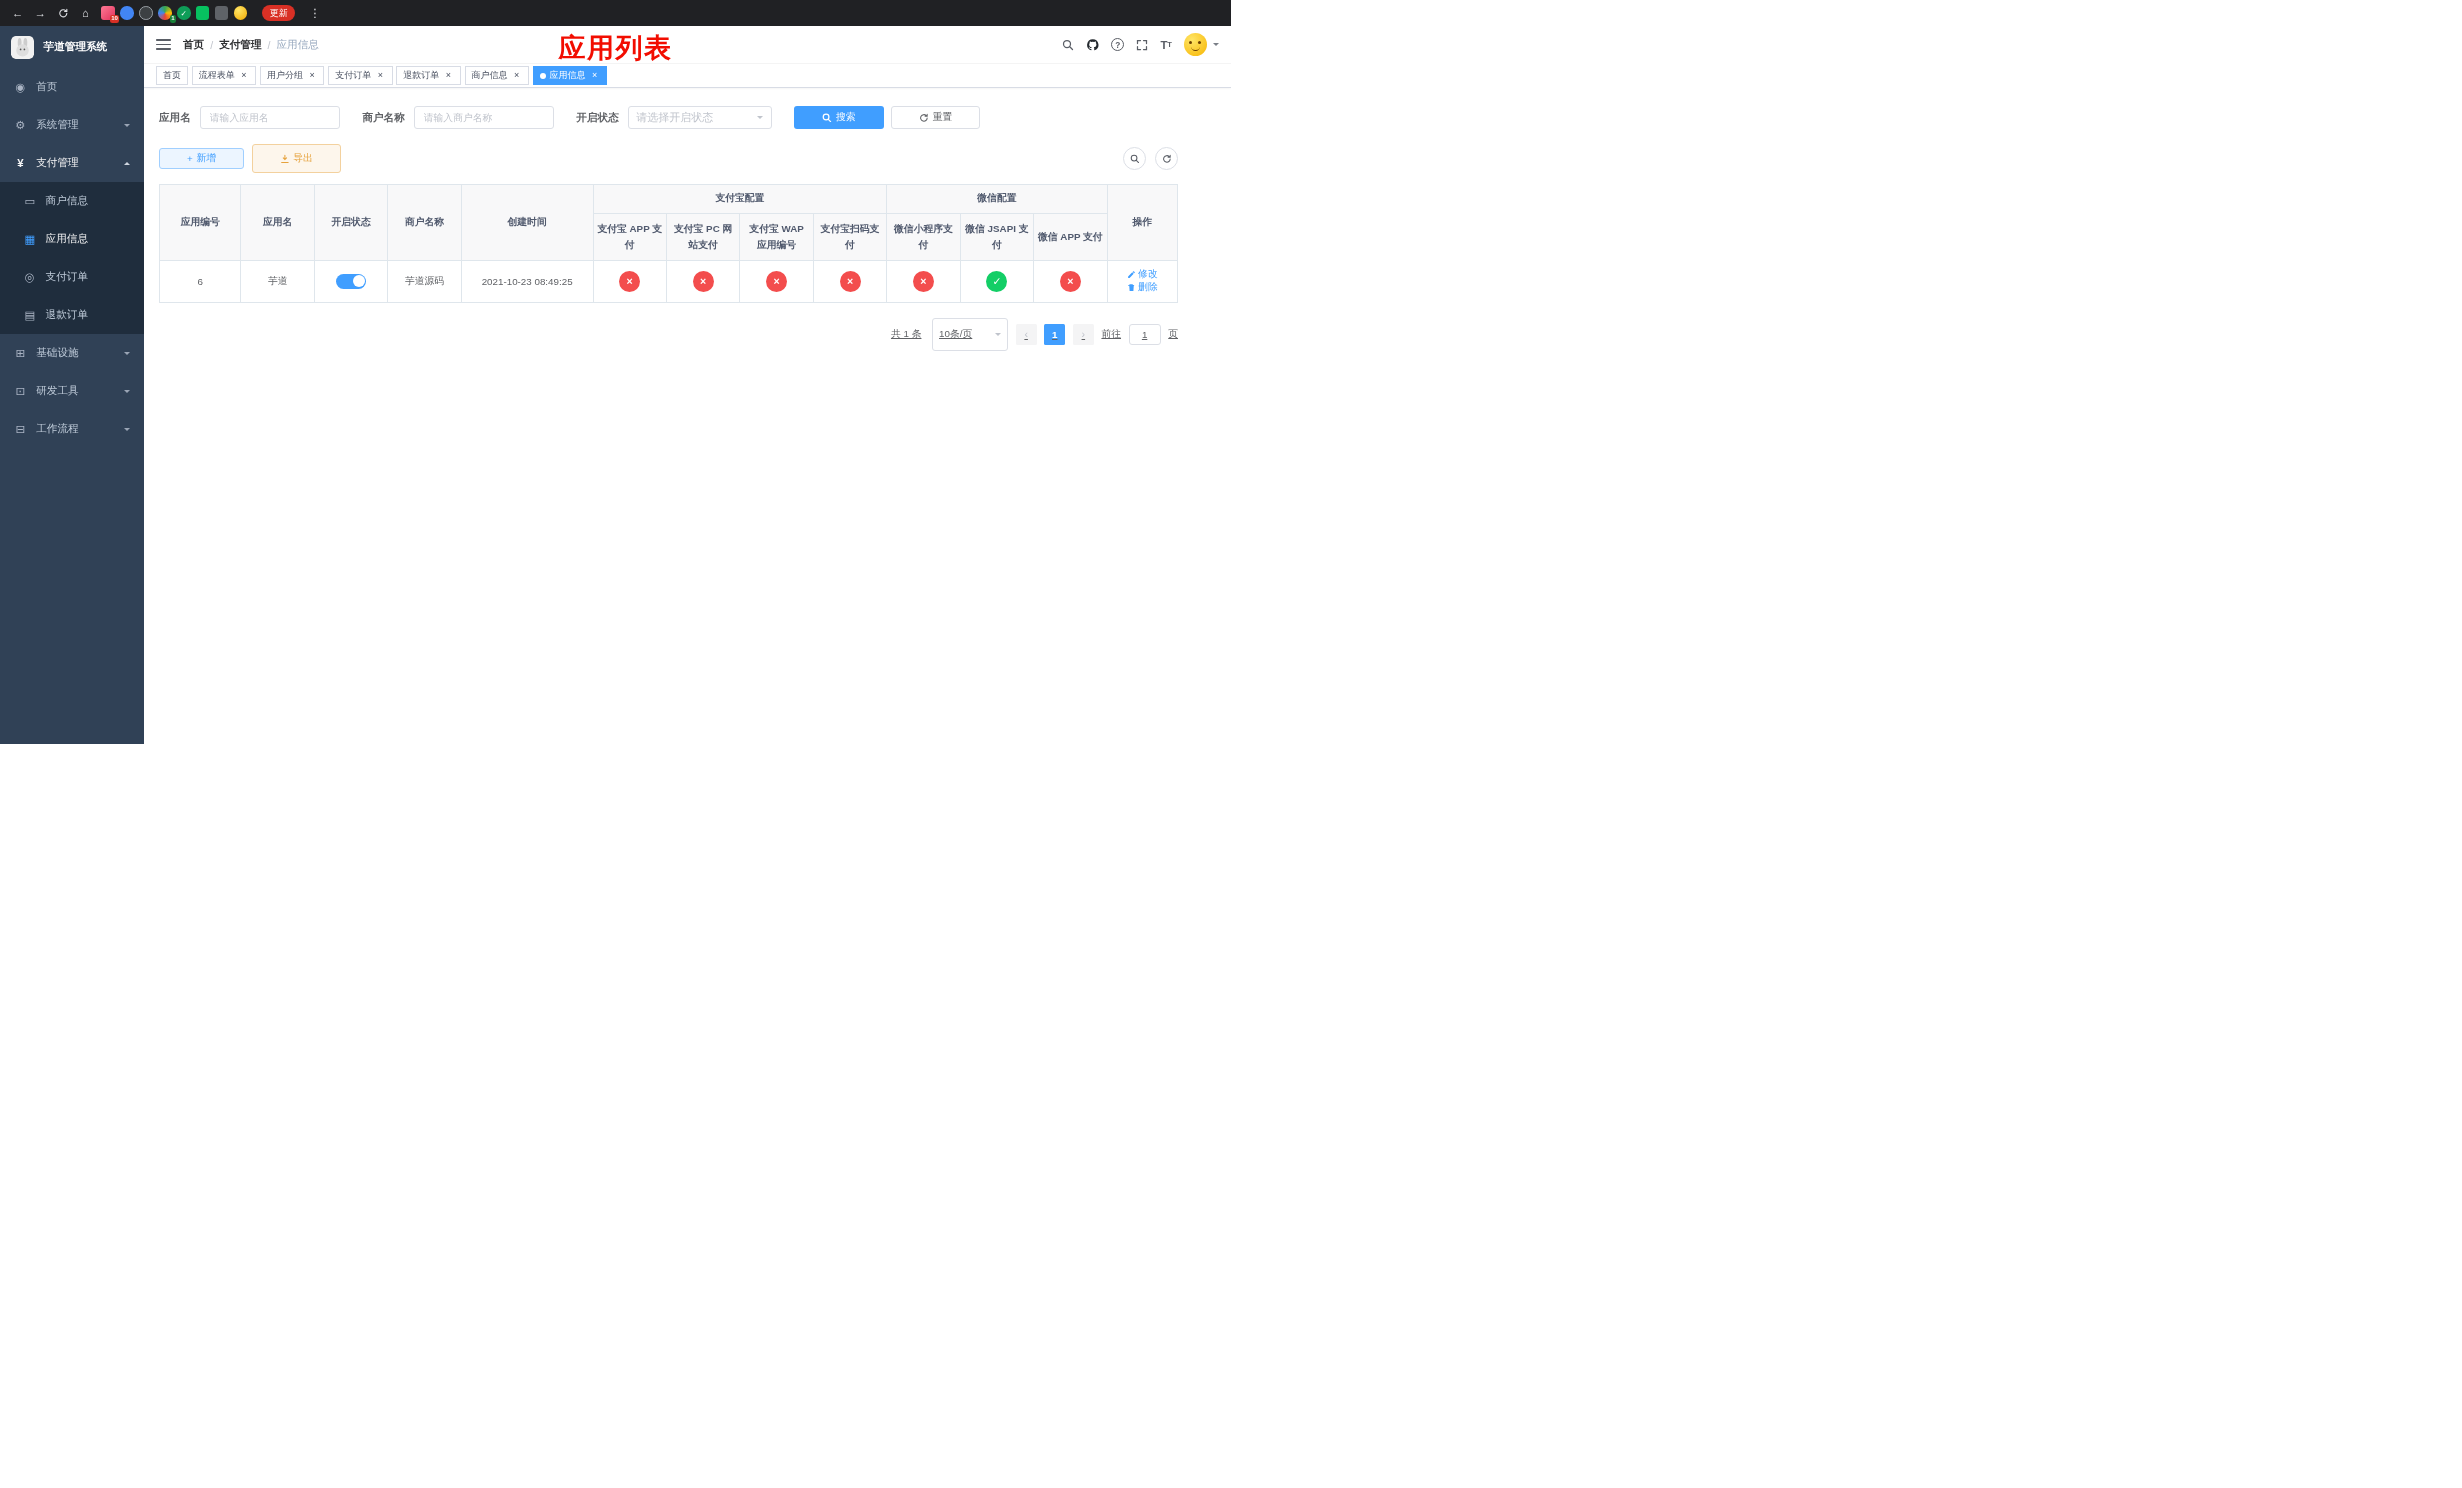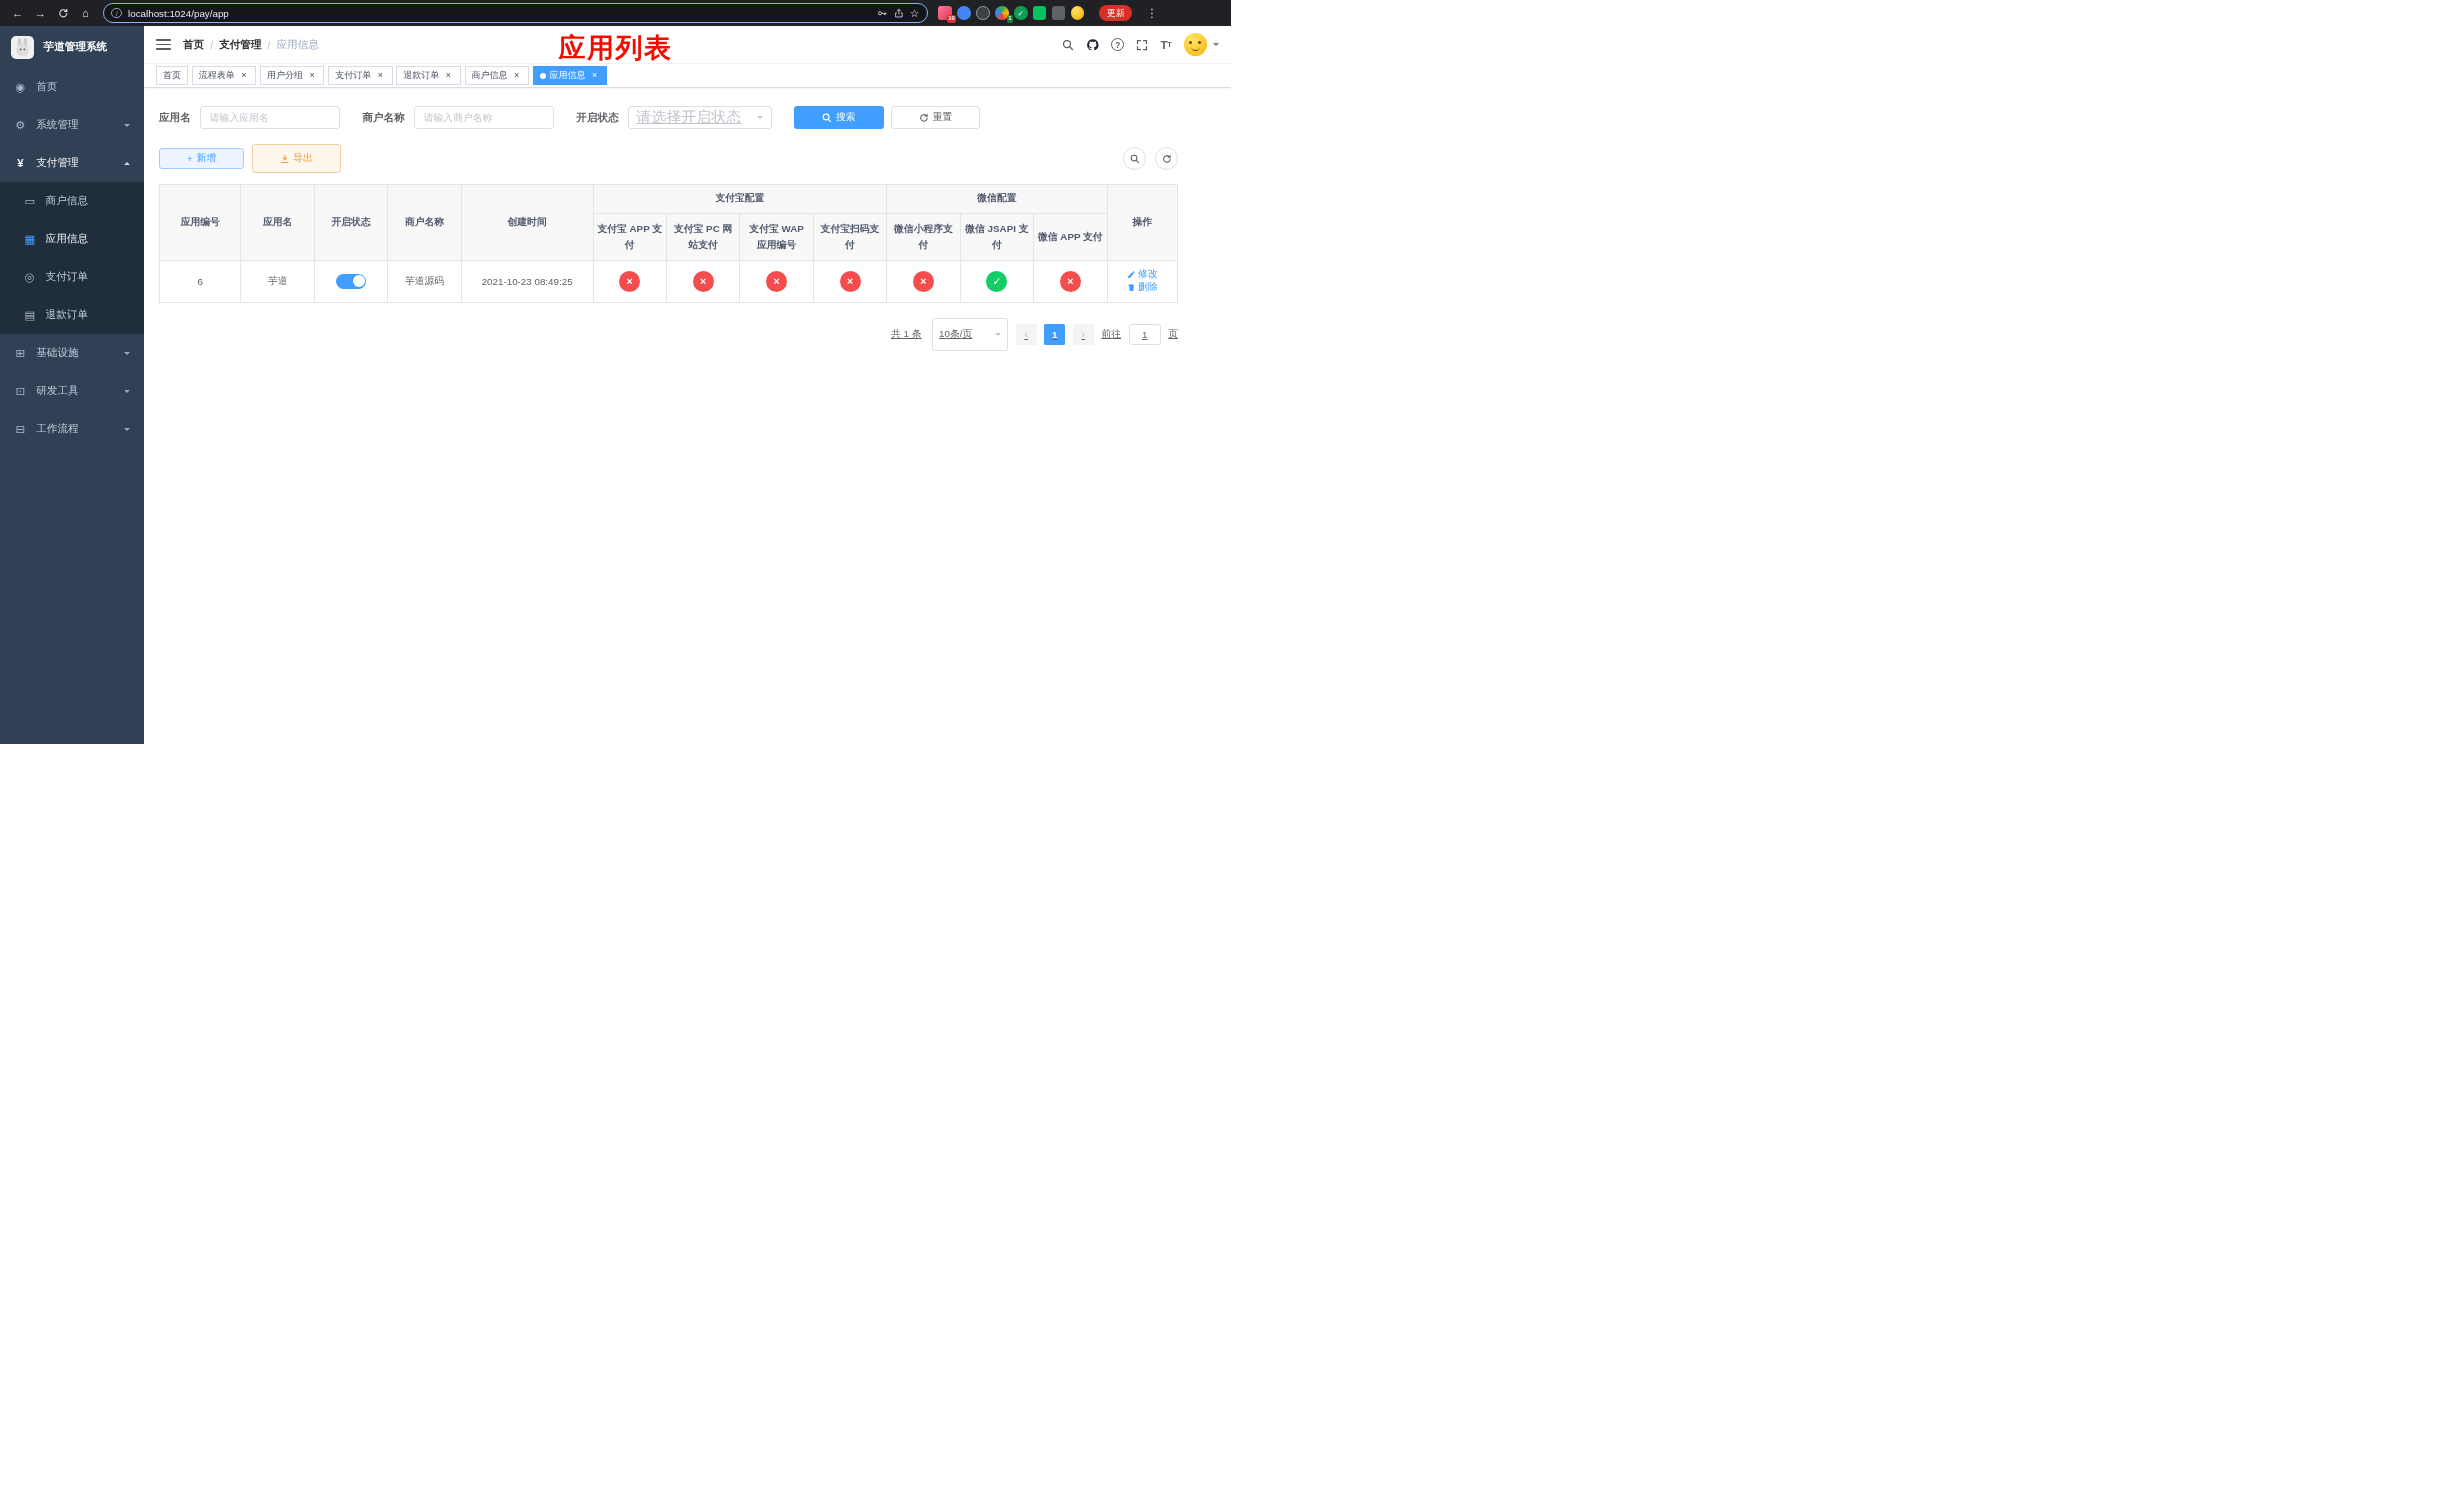--- a/index.html
+++ b/index.html
@@ -70,21 +70,21 @@
   .tab-close { font-size:9px; line-height:1; width:10.6px; height:10.6px; display:flex; align-items:center; justify-content:center; border-radius:50%; }
 
   
   .content { padding:18px 53px 0 15px; flex:1 1 auto; }
   .filter-row { display:flex; align-items:center; gap:7.6px; }
   .f-group { display:flex; align-items:center; gap:9px; margin-right:15px; }
   .f-label { font-size:10.6px; font-weight:700; color:#606266; white-space:nowrap; }
   .text-input { width:140px; height:23px; border:0.8px solid #dcdfe6; border-radius:3px; padding:0 9px; font-size:9.8px; color:#606266; outline:none; font-family:inherit; background:#fff; }
   .text-input::placeholder { color:#c0c4cc; }
   .select-box { width:144px; height:23px; border:0.8px solid #dcdfe6; border-radius:3px; padding:0 7.6px; display:flex; align-items:center; justify-content:space-between; cursor:pointer; background:#fff; }
-  .select-box .sel-text { font-size:15px; color:#c0c4cc;text-decoration:underline; }
+  .select-box .sel-text { font-size:11px; color:#c0c4cc; }
   .sel-caret { width:0; height:0; border-left:3px solid transparent; border-right:3px solid transparent; border-top:3.8px solid #c0c4cc; }
   .btn { height:23px; display:inline-flex; align-items:center; gap:3.8px; border-radius:3px; font-size:9.8px; padding:0 27px; cursor:pointer; border:0.8px solid transparent; white-space:nowrap; }
   .btn-primary { background:#409eff; color:#fff; }
   .btn-default { background:#fff; color:#606266; border-color:#dcdfe6; }
   .btn-plain-primary { background:#ecf5ff; color:#409eff; border-color:#a0cfff; height:21px; }
   .btn-plain-warning { background:#fdf6ec; color:#e6a23c; border-color:#f3d19e; height:29px; }
   .toolbar-row { margin-top:15px; display:flex; align-items:center; gap:7.6px; }
   .circle-btn { width:23px; height:23px; border-radius:50%; border:0.8px solid #dcdfe6; background:#fff; color:#5a5e66; display:flex; align-items:center; justify-content:center; cursor:pointer; }
   .circle-btn + .circle-btn { margin-left:1.5px; }
   .spacer { margin-left:auto; }
@@ -126,36 +126,20 @@
 
   <div class="browser-bar">
     <span class="nav-glyph">←</span>
     <span class="nav-glyph">→</span>
     <span class="nav-glyph">
       <svg width="10.6" height="10.6" viewBox="0 0 24 24" fill="none" stroke="#dfe1e5" stroke-width="2.5" stroke-linecap="round">
           <path d="M20 12a8 8 0 1 1-2.3-5.6M20 3v5h-5"></path>
         </svg>
     </span>
     <span class="nav-glyph">⌂</span>
-    <div class="url-pill">
-      <span class="info-circle">i</span>
-      <span class="url-text">localhost:1024/pay/app</span>
-      <span class="pill-icon">
-        <svg width="10.6" height="10.6" viewBox="0 0 24 24" fill="none" stroke="#dfe1e5" stroke-width="2">
-            <circle cx="7" cy="12" r="3.5"></circle>
-            <path d="M10.5 12H21M17 12v4M20 12v3"></path>
-          </svg>
-      </span>
-      <span class="pill-icon">
-        <svg width="9.8" height="10.6" viewBox="0 0 24 24" fill="none" stroke="#dfe1e5" stroke-width="2" stroke-linecap="round">
-            <path d="M12 3v11M8 6l4-3.5L16 6M6 11H4v10h16V11h-2"></path>
-          </svg>
-      </span>
-      <span class="pill-icon">☆</span>
-    </div>
     <div class="ext-tray">
       <span class="ext-icon" style="background:linear-gradient(135deg,#ff7a96,#e0315b); border-radius:3px;">
           <span class="ext-badge">10</span>
         </span>
       <span class="ext-icon" style="background:#4285f4;"></span>
       <span class="ext-icon" style="background:#3c4043; border:1.1px solid #9aa0a6;"></span>
       <span class="ext-icon" style="background:conic-gradient(#34a853,#fbbc05,#ea4335,#4285f4,#34a853);">
           <span class="ext-badge green">1</span>
         </span>
       <span class="ext-icon" style="background:#0f9d58;">✓</span>

